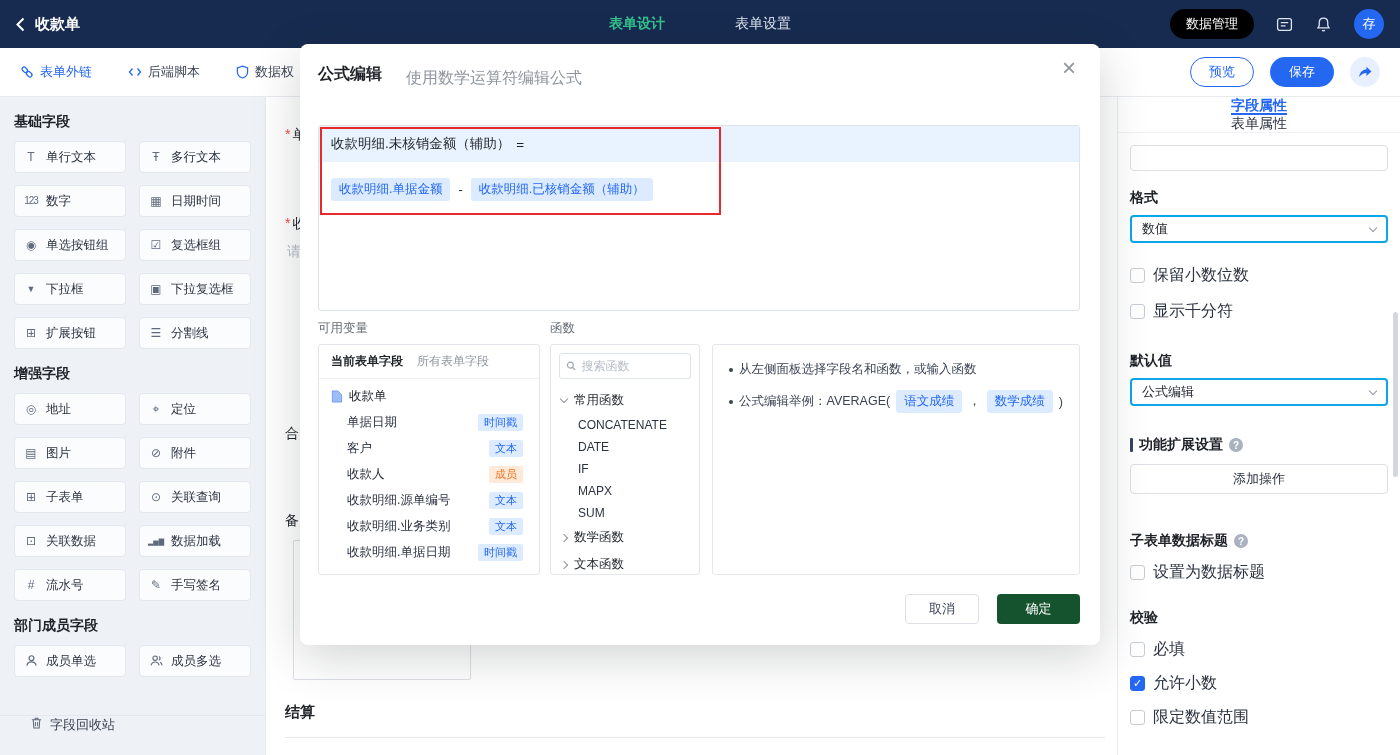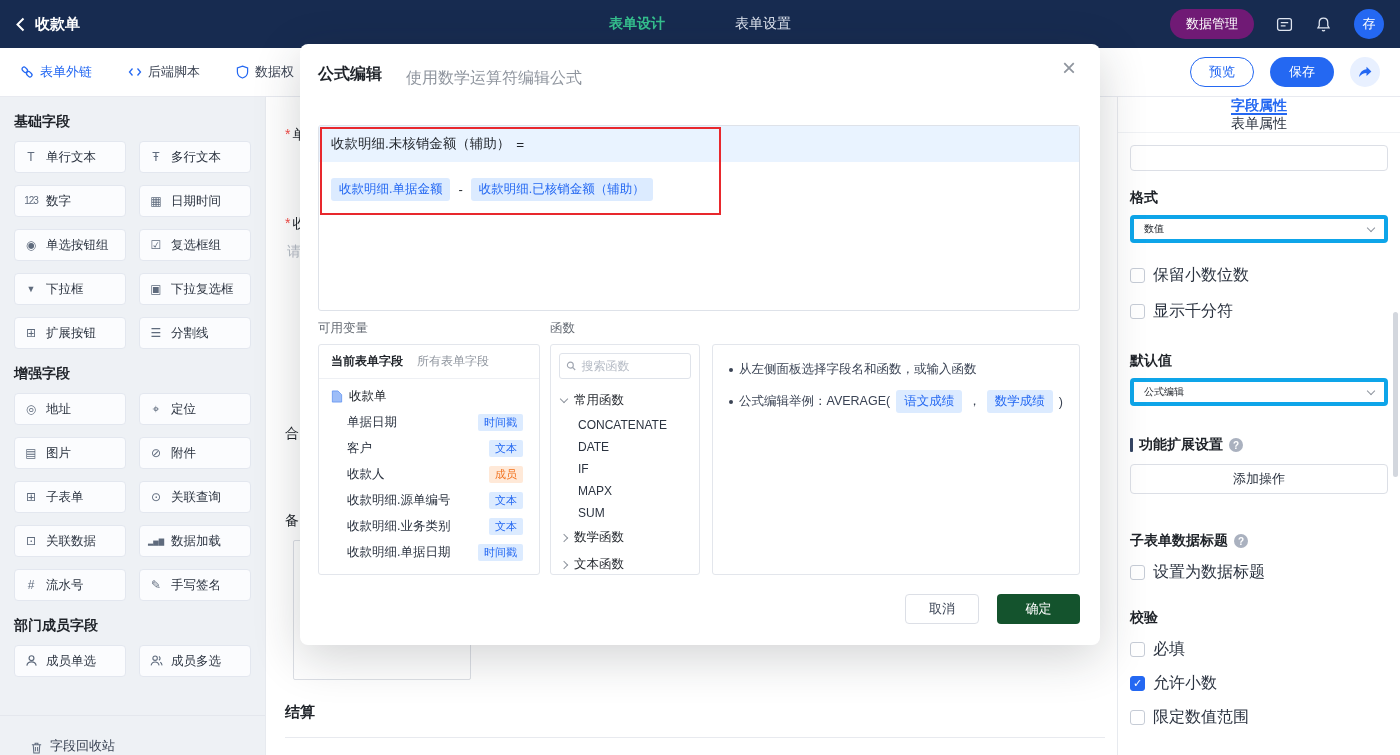--- a/index.html
+++ b/index.html
@@ -9,61 +9,61 @@
 
   
   .topbar { position:absolute; top:0; left:0; right:0; height:48px; background:#172b50; display:flex; align-items:center; padding:0 16px; color:#fff; z-index:10; }
   .tb-left { display:flex; align-items:center; gap:10px; }
   .back-btn { display:flex; align-items:center; cursor:pointer; }
   .tb-title { font-size:15px; font-weight:700; }
   .tb-center { position:absolute; left:50%; transform:translateX(-50%); display:flex; gap:70px; }
   .tb-tab { font-size:14px; color:#dfe5f0; cursor:pointer; }
   .tb-tab.active { color:#35c08e; font-weight:600; }
   .tb-right { margin-left:auto; display:flex; align-items:center; gap:22px; }
-  .dm-btn { background:#701a75; height:30px; border-radius:15px; padding:0 16px; display:flex; align-items:center; font-size:13px; cursor:pointer; }
+  .dm-btn { background:#000000; height:30px; border-radius:15px; padding:0 16px; display:flex; align-items:center; font-size:13px; cursor:pointer; }
   .tb-icon { display:flex; align-items:center; cursor:pointer; }
   .avatar { width:30px; height:30px; border-radius:50%; background:#2468f2; display:flex; align-items:center; justify-content:center; font-size:13px; }
 
   
   .toolbar { position:absolute; top:48px; left:0; right:0; height:49px; background:#fff; border-bottom:1px solid #e8eaf0; display:flex; align-items:center; padding:0 20px; z-index:5; }
   .tool-link { display:flex; align-items:center; gap:6px; font-size:13px; margin-right:36px; color:#3c4454; cursor:pointer; white-space:nowrap; }
   .tool-link.blue { color:#2468f2; }
   .tool-right { margin-left:auto; display:flex; align-items:center; gap:16px; }
   .btn-preview { width:64px; height:30px; border:1px solid #2468f2; color:#2468f2; border-radius:15px; background:#fff; display:flex; align-items:center; justify-content:center; font-size:13px; cursor:pointer; }
   .btn-save { width:64px; height:30px; background:#2468f2; color:#fff; border-radius:15px; display:flex; align-items:center; justify-content:center; font-size:13px; cursor:pointer; }
   .share-btn { width:30px; height:30px; border-radius:50%; background:#e8f0ff; display:flex; align-items:center; justify-content:center; cursor:pointer; }
 
   
   .sidebar { position:absolute; top:97px; left:0; width:265px; bottom:0; background:#eef1f5; overflow:hidden; z-index:1; }
   .sec-title { font-size:14px; font-weight:700; color:#1f2329; margin:16px 14px 10px; }
   .fgrid { display:grid; grid-template-columns:1fr 1fr; gap:12px 13px; padding:0 14px; }
   .fbtn { height:32px; display:flex; align-items:center; gap:6px; background:#fbfcfe; border:1px solid #e3e7ef; border-radius:4px; padding:0 7px; cursor:pointer; overflow:hidden; }
   .fico { width:18px; flex:none; font-size:12px; color:#5f6b7d; text-align:center; line-height:1; }
   .flab { font-size:12.5px; color:#2b3340; white-space:nowrap; }
-  .recycle { position:absolute; bottom:0; left:0; right:0; height:40px; border-top:1px solid #e4e7ed; display:flex; align-items:flex-end; gap:7px; padding-left:30px; font-size:13px; color:#3a4354; background:#eef1f5; cursor:pointer; }
+  .recycle { position:absolute; bottom:0; left:0; right:0; height:40px; border-top:1px solid #e4e7ed; display:flex; align-items:flex-start; gap:7px; padding-left:30px; font-size:13px; color:#3a4354; background:#eef1f5; cursor:pointer; }
 
   
   .canvas { position:absolute; left:265px; top:97px; width:853px; bottom:0; background:#fff; border-left:1px solid #e7eaef; border-right:1px solid #e7eaef; z-index:1; }
   .frag { position:absolute; font-size:14px; color:#1f2329; white-space:nowrap; }
   .req { color:#f54a45; margin-right:2px; }
   .frag.ph { color:#b6bcc6; }
   .frag.sec { font-size:15px; font-weight:700; }
   .c-box { position:absolute; left:27px; top:443px; width:178px; height:140px; border:1px solid #dcdfe5; border-radius:2px; background:#fff; }
   .c-divider { position:absolute; left:19px; top:640px; width:820px; height:1px; background:#e8eaef; }
 
   
   .rpanel { position:absolute; right:0; top:97px; width:282px; bottom:0; background:#fff; z-index:1; }
   .r-tabs { height:36px; display:flex; border-bottom:1px solid #f0f2f5;flex-direction:column; }
   .r-tab { flex:1; display:flex; align-items:center; justify-content:center; font-size:14px; color:#2b3340; position:relative; cursor:pointer; }
   .r-tab.active { color:#2468f2; font-weight:600; }
   .r-tab.active::after { content:""; position:absolute; bottom:0; left:50%; transform:translateX(-50%); width:56px; height:2px; background:#2468f2; }
   .r-body { padding:0 12px; }
   .r-input { width:100%; height:26px; border:1px solid #dcdfe6; border-radius:4px; margin-top:12px; padding:0 8px; font-size:13px; outline:none; }
   .r-label { font-size:14px; font-weight:600; color:#1f2329; }
-  .sel { height:28px; border:4px solid #0ea5e9; border-radius:4px; display:flex; align-items:center; justify-content:space-between; padding:0 10px; font-size:10px; color:#1f2329; background:#fff; cursor:pointer; }
+  .sel { height:28px; border:2px solid #0ea5e9; border-radius:4px; display:flex; align-items:center; justify-content:space-between; padding:0 10px; font-size:13px; color:#1f2329; background:#fff; cursor:pointer; }
   .chev { display:inline-block; width:6px; height:6px; border-right:1.4px solid #8f959e; border-bottom:1.4px solid #8f959e; }
   .chev.down { transform:rotate(45deg); margin-top:-3px; }
   .chev.right { transform:rotate(-45deg); }
   .cbx-row { display:flex; align-items:center; gap:8px; font-size:16px; color:#2b3340; cursor:pointer; }
   .cbx { width:15px; height:15px; border:1px solid #c6ccd6; border-radius:3px; background:#fff; flex:none; position:relative; }
   .cbx.on { background:#2468f2; border-color:#2468f2; }
   .cbx.on::after { content:"✓"; color:#fff; font-size:11px; position:absolute; left:2px; top:0px; line-height:13px; }
   .r-btn { height:30px; border:1px solid #dcdfe6; border-radius:4px; display:flex; align-items:center; justify-content:center; gap:5px; font-size:13px; color:#2b3340; background:#fff; cursor:pointer; }
   .fx { font-style:italic; font-family:"Liberation Serif","DejaVu Serif",serif; color:#5f6b7d; font-size:13px; }
   .r-sec { font-size:14px; font-weight:700; color:#1f2329; display:flex; align-items:center; gap:6px; }

